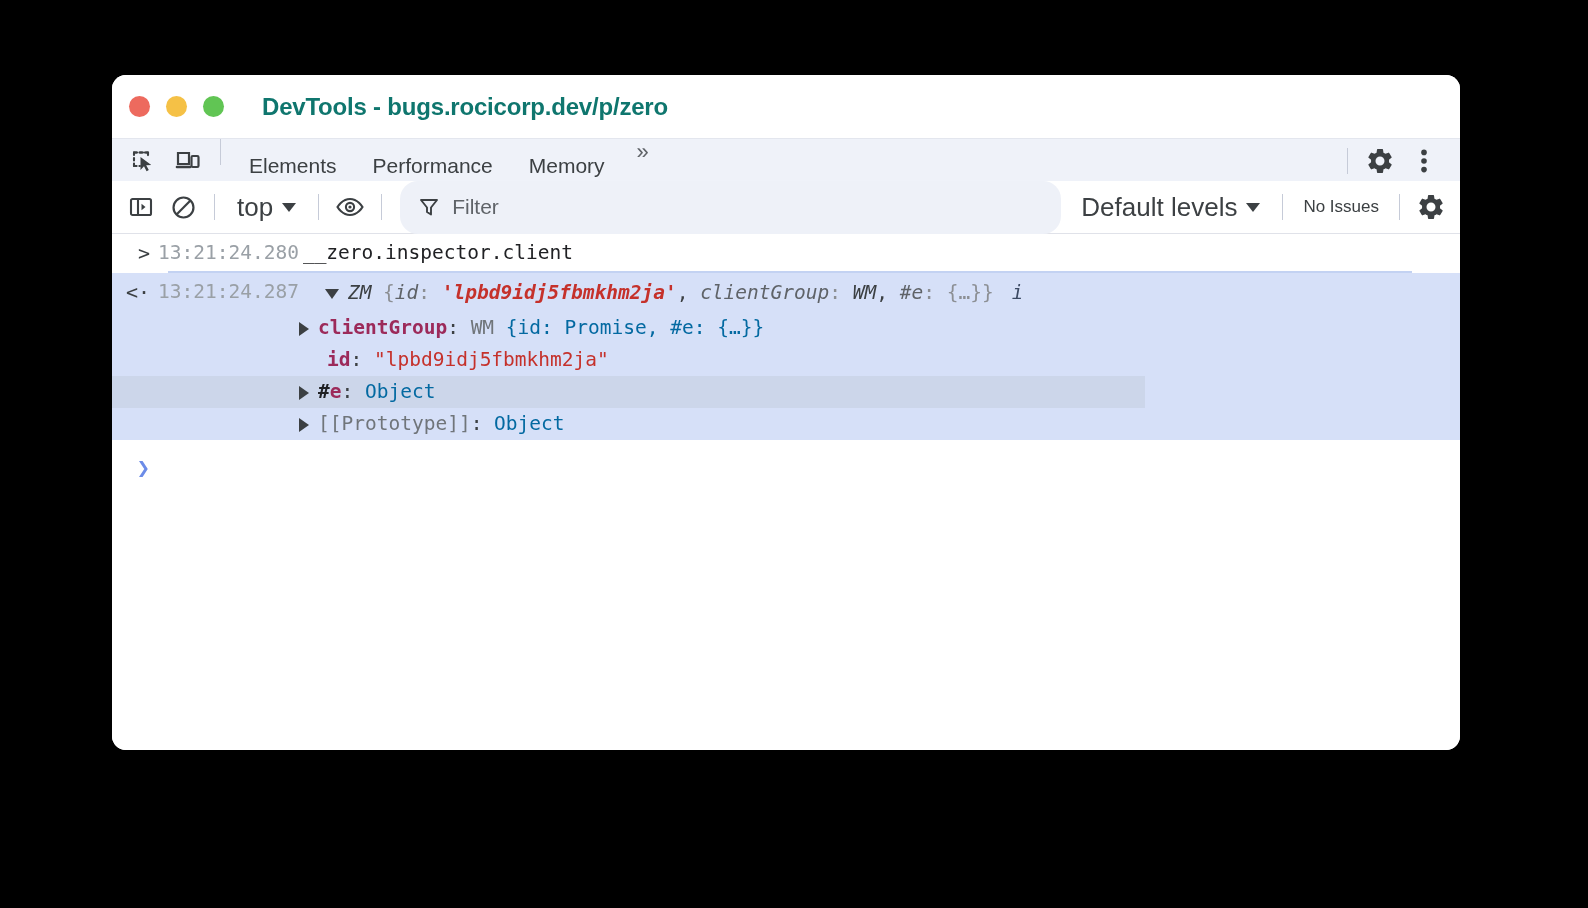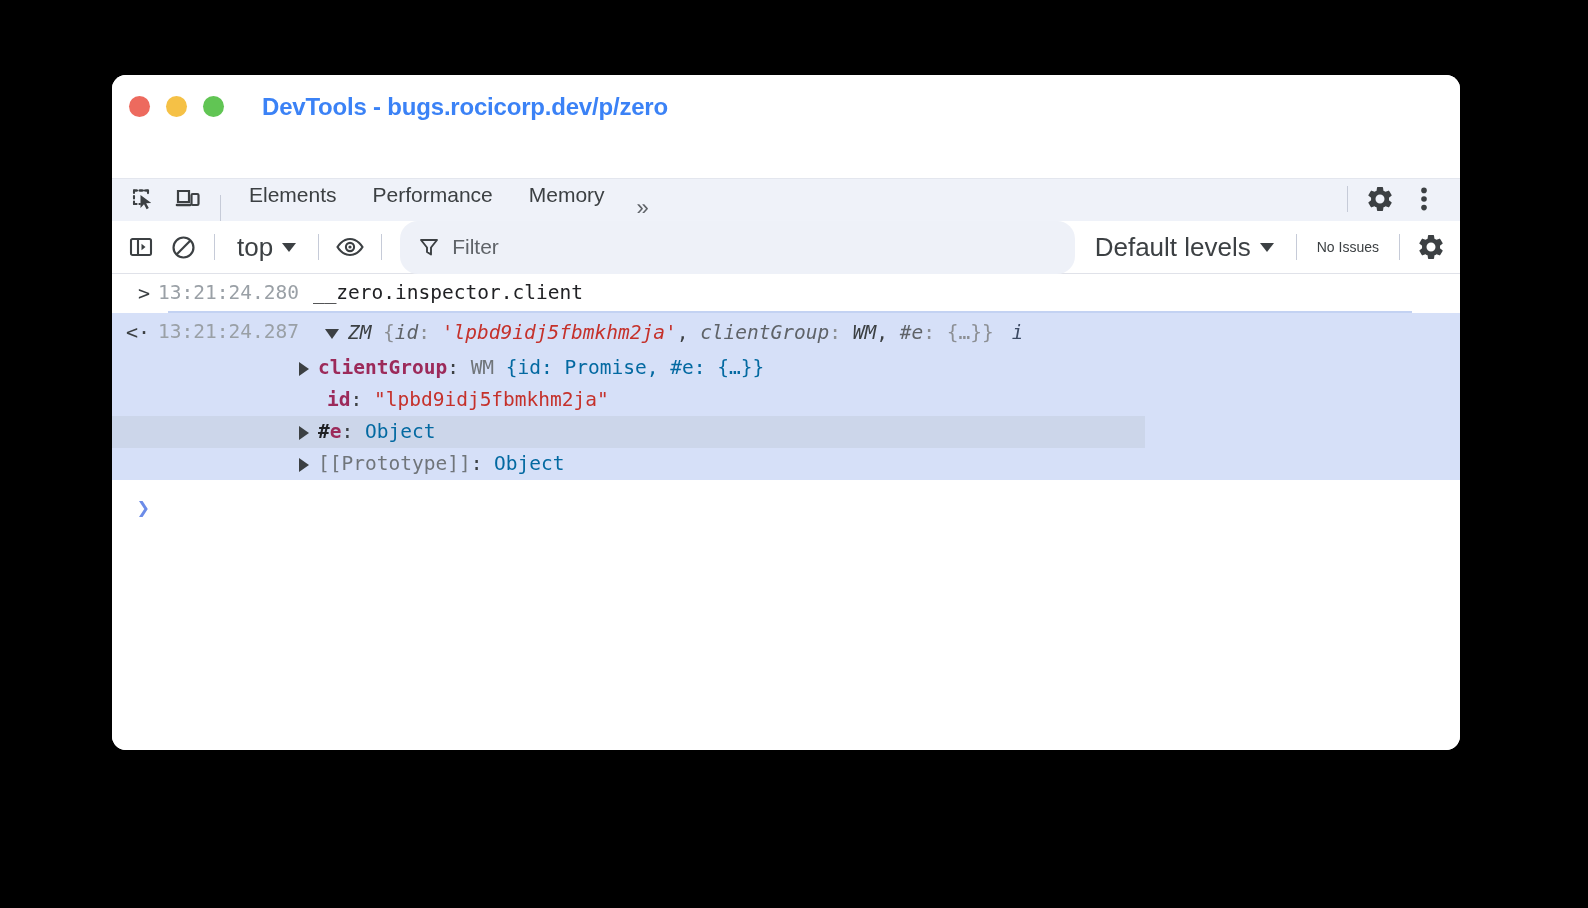--- a/index.html
+++ b/index.html
@@ -38,35 +38,34 @@
     align-items: center;
   }
   .light { width: 21px; height: 21px; border-radius: 50%; }
   .light.red    { background: #ed6a5e; }
   .light.yellow { background: #f5c146; }
   .light.green  { background: #61c554; }
   #window-title {
     margin-left: 38px;
     font-size: 24px;
     font-weight: bold;
-    color: #3b82f6;
+    color: #0f766e;
     letter-spacing: -0.2px;
     white-space: nowrap;
   }
 
   
   #tabstrip {
     height: 43px;
     background: #eff2f9;
     border-top: 1px solid #e3e6ee;
     display: flex;
-    align-items: flex-end;
-    flex: none;
-    position: relative;
-    margin-top: 40px;
+    align-items: flex-start;
+    flex: none;
+    position: relative;
   }
   .icon-btn {
     width: 44px; height: 44px;
     display: flex; align-items: center; justify-content: center;
     border-radius: 4px;
     flex: none;
   }
   #tabstrip .icon-btn:first-child { margin-left: 10px; }
   .vdiv {
     width: 1px; height: 26px;
@@ -139,21 +138,21 @@
     border-radius: 18px;
     display: flex;
     align-items: center;
     gap: 12px;
     padding: 0 18px;
     margin: 0 8px;
     min-width: 120px;
   }
   #filter-placeholder { font-size: 21px; color: #5f6368; }
   .toolbar-text {
-    font-size: 14px; color: #3c4043;
+    font-size: 17px; color: #3c4043;
     padding: 4px 10px;
     white-space: nowrap;
   }
 
   
   #console-body {
     flex: 1;
     background: #ffffff;
     position: relative;
     overflow: hidden;
@@ -231,21 +230,21 @@
     margin-right: 315px;
   }
   .prop-row .tri { margin-left: -28px; }
   .prop-row.noarrow { padding-left: 215px; }
 
   
   .t-ctor   { color: #3c4043; font-style: italic; }
   .t-keyb   { color: #9c2a5a; font-weight: bold; }
   .t-keyital{ color: #5f6368; font-style: italic; }
   .t-str    { color: #c5312b; }
-  .t-strital{ color: #c5312b; font-style: italic; font-weight: normal; }
+  .t-strital{ color: #c5312b; font-style: italic; font-weight: bold; }
   .t-punct  { color: #3c4043; }
   .t-dim    { color: #8c8f94; }
   .t-obj    { color: #0369a1; }
   .t-proto  { color: #70757a; }
   .t-hash   { color: #202124; font-weight: bold; }
   .t-hash-e { color: #9c2a5a; font-weight: bold; }
   .info-i {
     color: #3c4a63;
     font-style: italic;
     margin-left: 18px;
@@ -395,21 +394,21 @@
         <path fill="#3c4043" d="M19.14 12.94a7.07 7.07 0 0 0 .06-.94 7.07 7.07 0 0 0-.06-.94l2.03-1.58a.49.49 0 0 0 .12-.61l-1.92-3.32a.49.49 0 0 0-.59-.22l-2.39.96a7.05 7.05 0 0 0-1.62-.94l-.36-2.54a.48.48 0 0 0-.48-.41h-3.84a.48.48 0 0 0-.48.41l-.36 2.54c-.59.24-1.13.56-1.62.94l-2.39-.96a.49.49 0 0 0-.59.22L2.74 8.87a.49.49 0 0 0 .12.61l2.03 1.58a7.2 7.2 0 0 0 0 1.88l-2.03 1.58a.49.49 0 0 0-.12.61l1.92 3.32c.12.22.38.3.59.22l2.39-.96c.5.38 1.03.7 1.62.94l.36 2.54c.04.24.24.41.48.41h3.84c.24 0 .44-.17.48-.41l.36-2.54c.59-.24 1.13-.56 1.62-.94l2.39.96c.22.08.47 0 .59-.22l1.92-3.32a.49.49 0 0 0-.12-.61zM12 15.6A3.6 3.6 0 1 1 12 8.4a3.6 3.6 0 0 1 0 7.2z"></path>
       </svg>
     </div>
   </div>
 
   <div id="console-body">
 
     <div class="msg-row" id="row-input">
       <span class="gutter">&gt;</span>
       <span class="ts">13:21:24.280</span>
-      <span class="msg-text" style="margin-left:14px;">__zero.inspector.client</span>
+      <span class="msg-text" style="margin-left:4px;">__zero.inspector.client</span>
     </div>
 
     <div id="result-group">
 
       <div class="msg-row">
         <span class="gutter">&lt;·</span>
         <span class="ts">13:21:24.287</span>
 
         <span class="obj-line" style="margin-left:26px;text-align:right;">
           <span class="tri open"></span>

